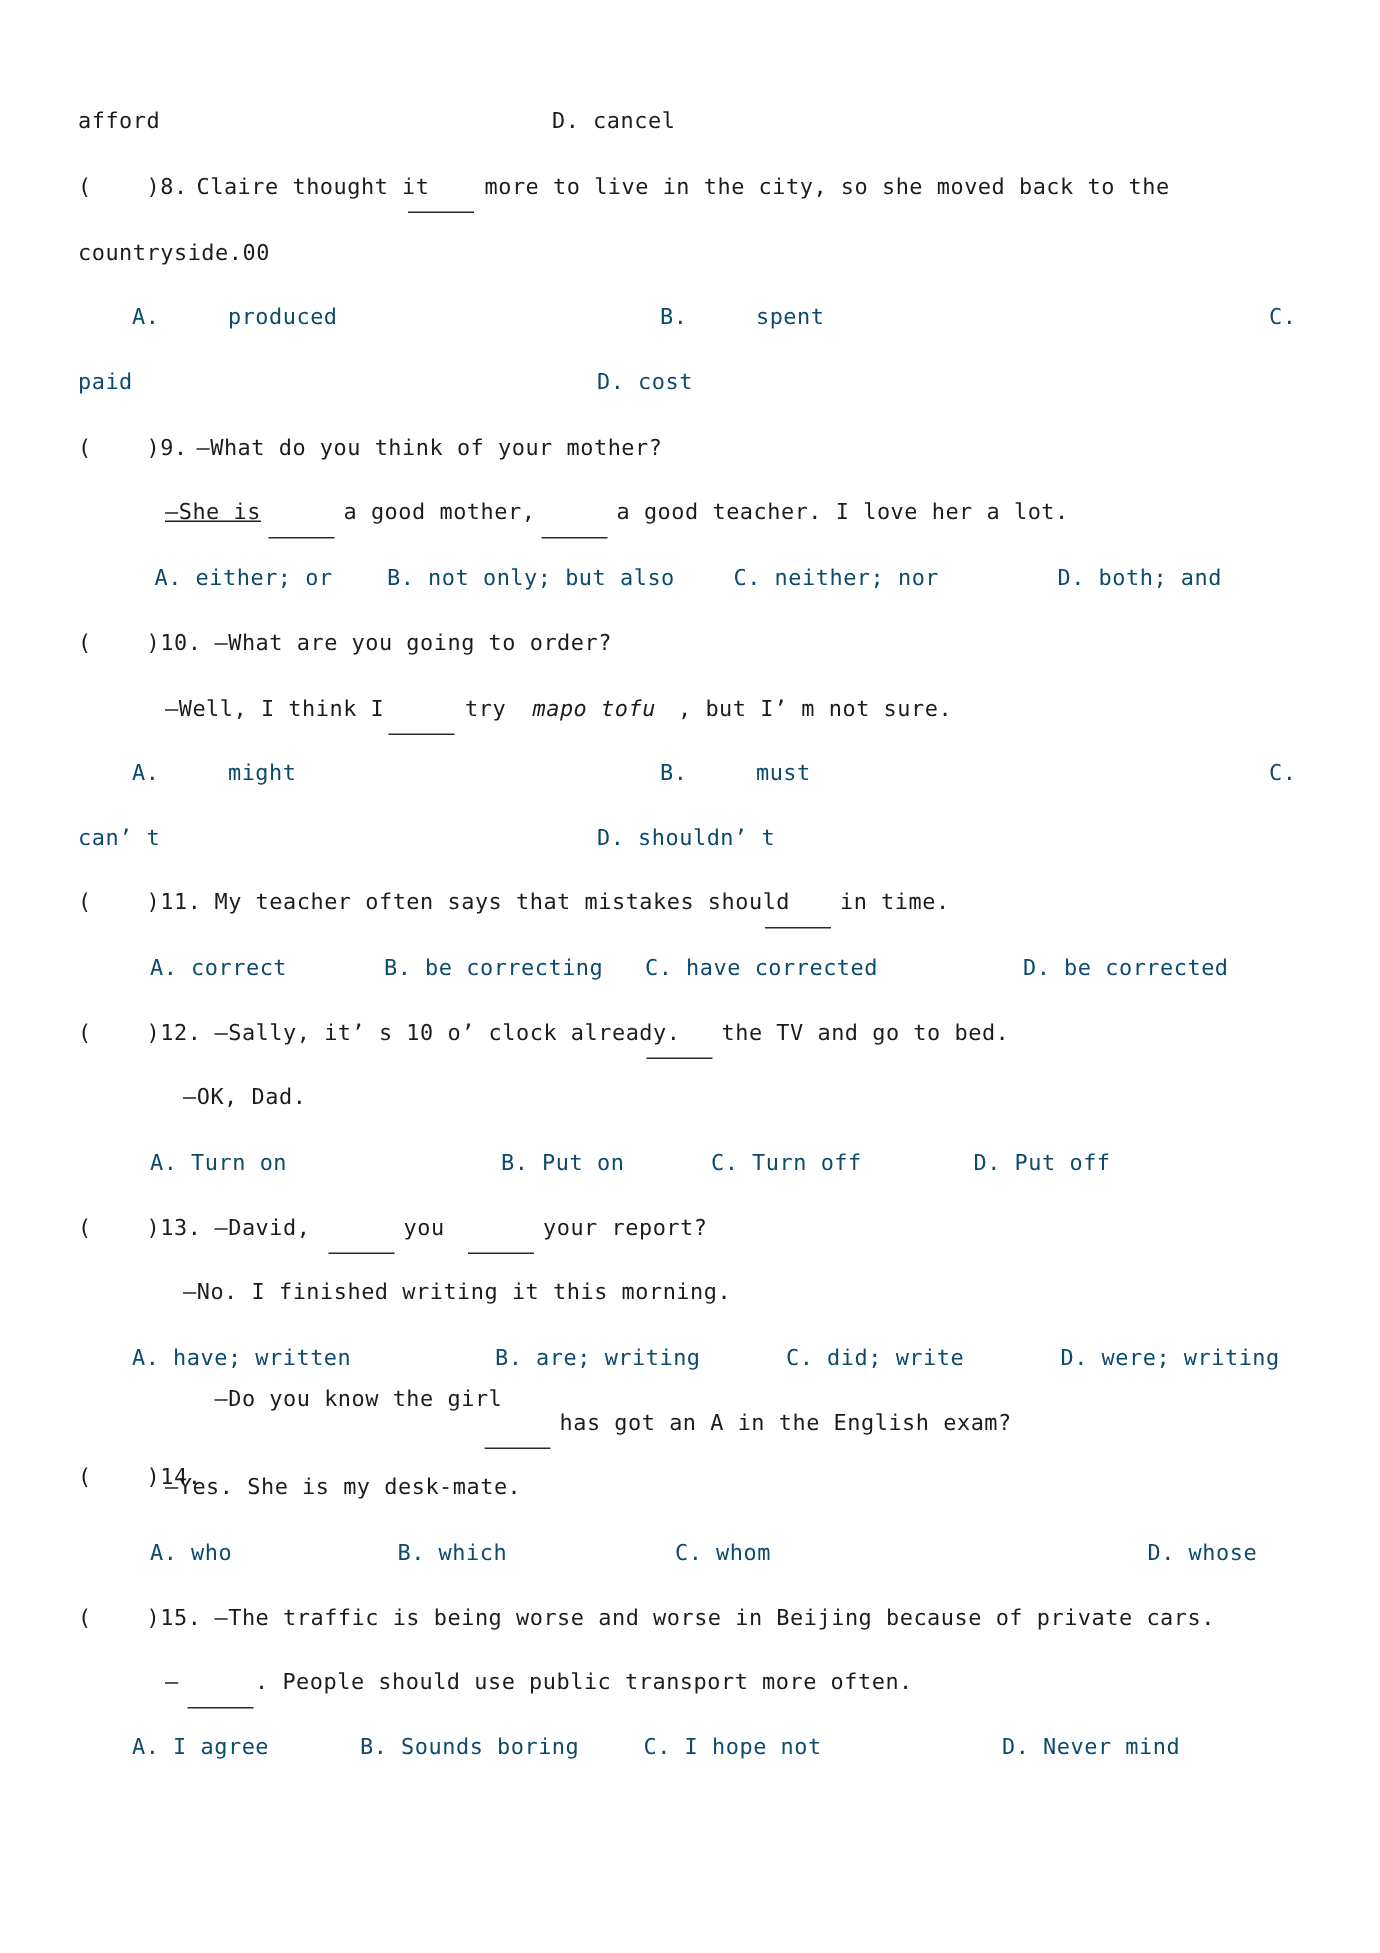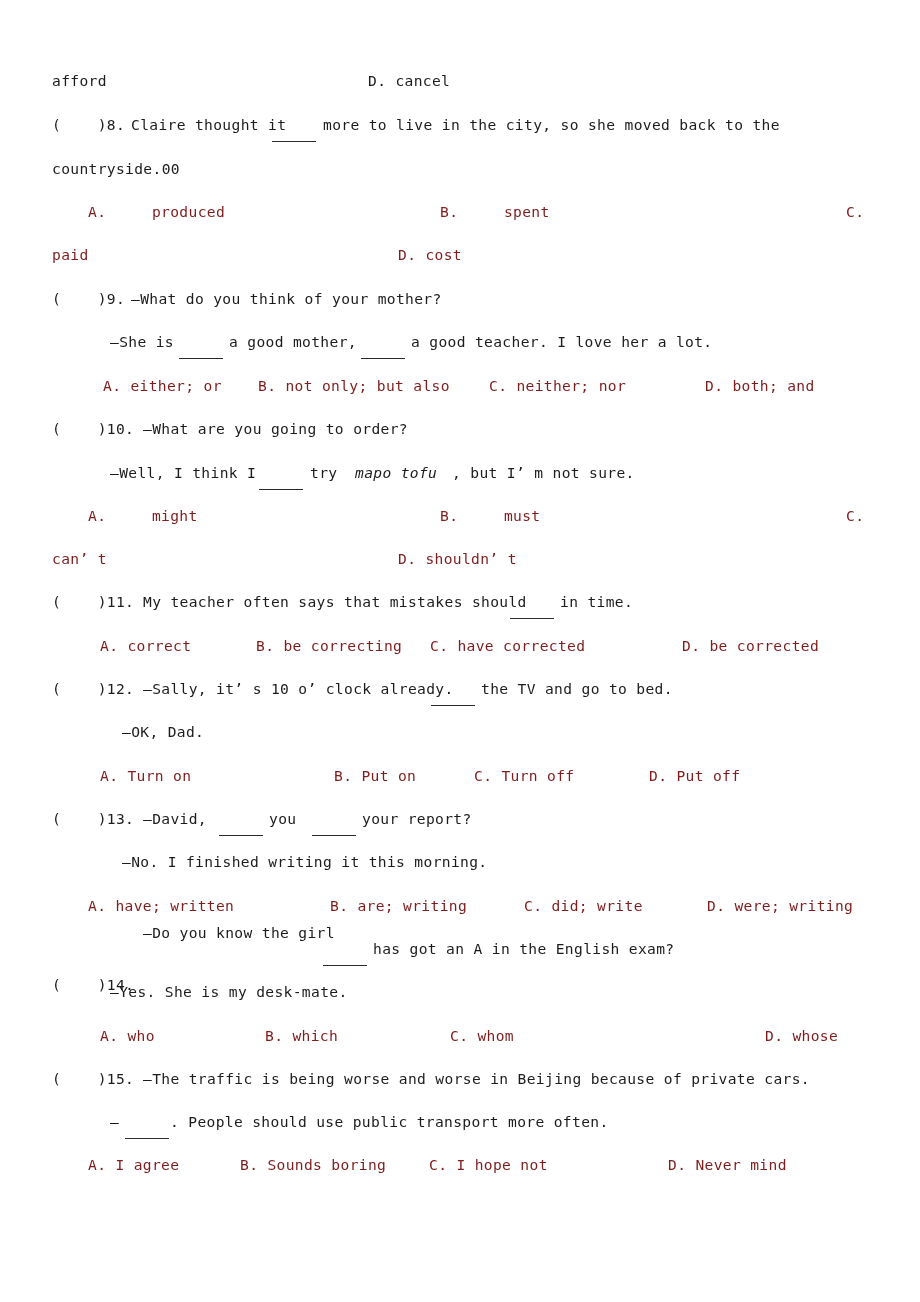--- a/index.html
+++ b/index.html
@@ -44,21 +44,21 @@
   .blank-sm { width: 44px; }
   .ital {
     font-style: italic;
   }
   
   .optrow {
     position: absolute;
     white-space: pre;
     font-size: 14.6px;
     letter-spacing: 0.35px;
-    color: #7f1d1d;
+    color: #0c4a6e;
   }
 </style>
 </head>
 <body>
 
 <div class="page">
   <div class="doc">
 
     <div class="line" style="left:52px; top:72px;">afford</div>
     <div class="line" style="left:368px; top:72px;">D. cancel</div>
@@ -71,21 +71,21 @@
 
     <div class="optrow" style="left:88px; top:203px;">A.     produced</div>
     <div class="optrow" style="left:440px; top:203px;">B.     spent</div>
     <div class="optrow" style="left:846px; top:203px;">C.</div>
     <div class="optrow" style="left:52px; top:246px;">paid</div>
     <div class="optrow" style="left:398px; top:246px;">D. cost</div>
 
     <div class="line" style="left:52px; top:290px;">(    )9.</div>
     <div class="line" style="left:131px; top:290px;">—What do you think of your mother?</div>
 
-    <div class="line" style="left:110px; top:333px;">—She is</div>
+    <div class="line" style="left:110px; top:333px;text-decoration:underline;">—She is</div>
     <span class="blank blank-sm" style="position:absolute; left:178px; top:346px;"></span>
     <div class="line" style="left:229px; top:333px;">a good mother,</div>
     <span class="blank blank-sm" style="position:absolute; left:360px; top:346px;"></span>
     <div class="line" style="left:411px; top:333px;">a good teacher. I love her a lot.</div>
 
     <div class="optrow" style="left:103px; top:377px;">A. either; or</div>
     <div class="optrow" style="left:258px; top:377px;">B. not only; but also</div>
     <div class="optrow" style="left:489px; top:377px;">C. neither; nor</div>
     <div class="optrow" style="left:705px; top:377px;">D. both; and</div>
 

